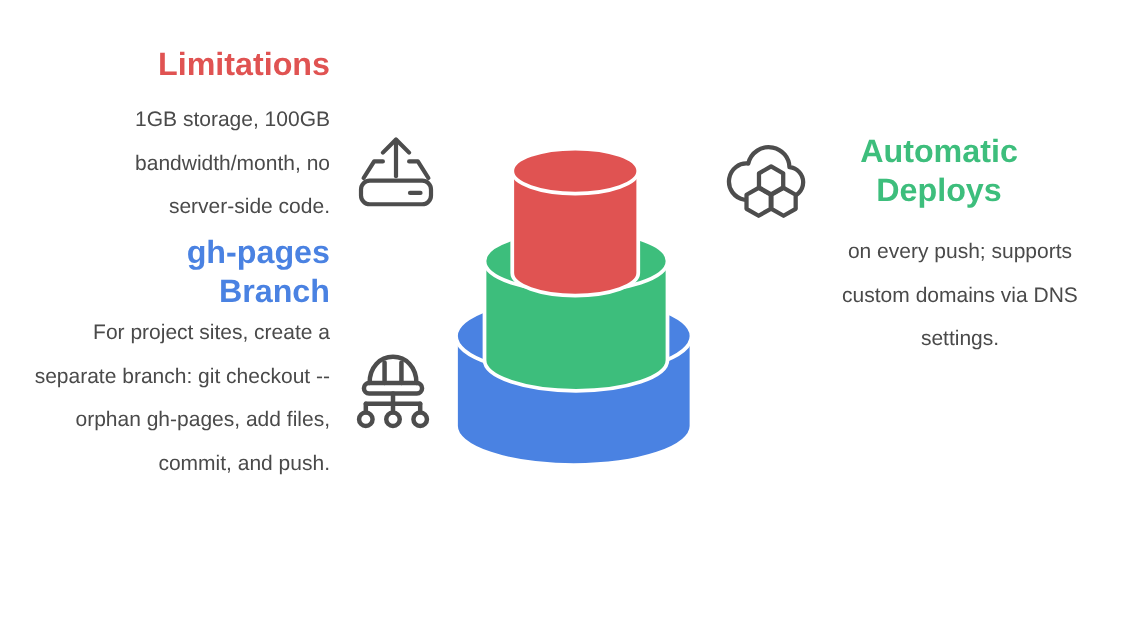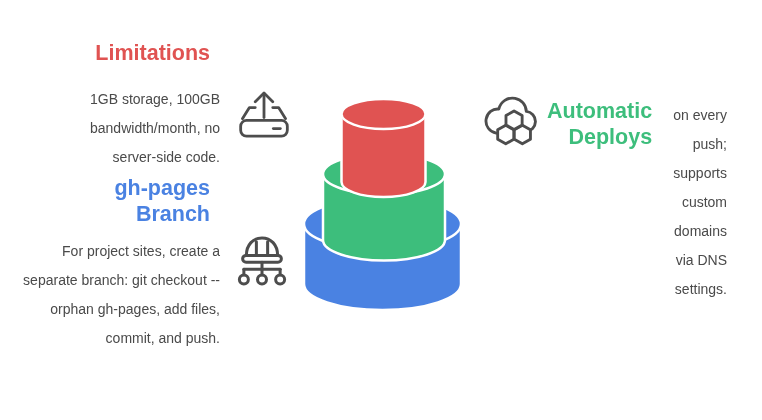--- a/index.html
+++ b/index.html
@@ -5,34 +5,34 @@
   html,body{margin:0;padding:0;background:#fff;}
   .canvas{
     position:relative;width:762px;height:420px;background:var(--bg,#fff);
     font-family:"Liberation Sans",sans-serif;overflow:hidden;
   }
   
   .left-col{
     position:absolute;top:30px;right:542px;width:240px;
     display:flex;flex-direction:column;align-items:flex-end;text-align:right;
   }
-  .sec-title{font-weight:700;font-size:21.5px;line-height:26px;margin:10px;}
+  .sec-title{font-weight:700;font-size:21.5px;line-height:26px;margin:0;}
   .title-red{color:var(--red,#e05352);}
   .title-blue{color:var(--blue,#4a82e2);width:120px;}
   .title-green{color:var(--green,#3dbe7c);width:140px;}
   .sec-body{
     color:var(--text,#4a4a4a);font-size:14px;line-height:29px;margin:0;
   }
   .body-limitations{width:152px;margin-top:9px;}
   .body-ghpages{width:212px;}
   .heading-ghpages{margin-top:3px;}
   
   .right-col{
-    position:absolute;top:88px;left:537px;width:190px;
-    display:flex;flex-direction:row;align-items:flex-start;text-align:right;
+    position:absolute;top:88px;left:556px;width:190px;
+    display:flex;flex-direction:column;align-items:flex-start;text-align:center;
   }
   .body-deploys{width:168px;margin-top:13px;}
   
   .icon{position:absolute;}
   .icon-upload{left:236px;top:86px;width:56px;height:56px;}
   .icon-hat{left:232px;top:231px;width:60px;height:60px;}
   .icon-cloud{left:482px;top:91px;width:57px;height:57px;}
   .icon svg{width:100%;height:100%;display:block;}
   
   .cake{position:absolute;left:295px;top:90px;width:175px;height:225px;}

